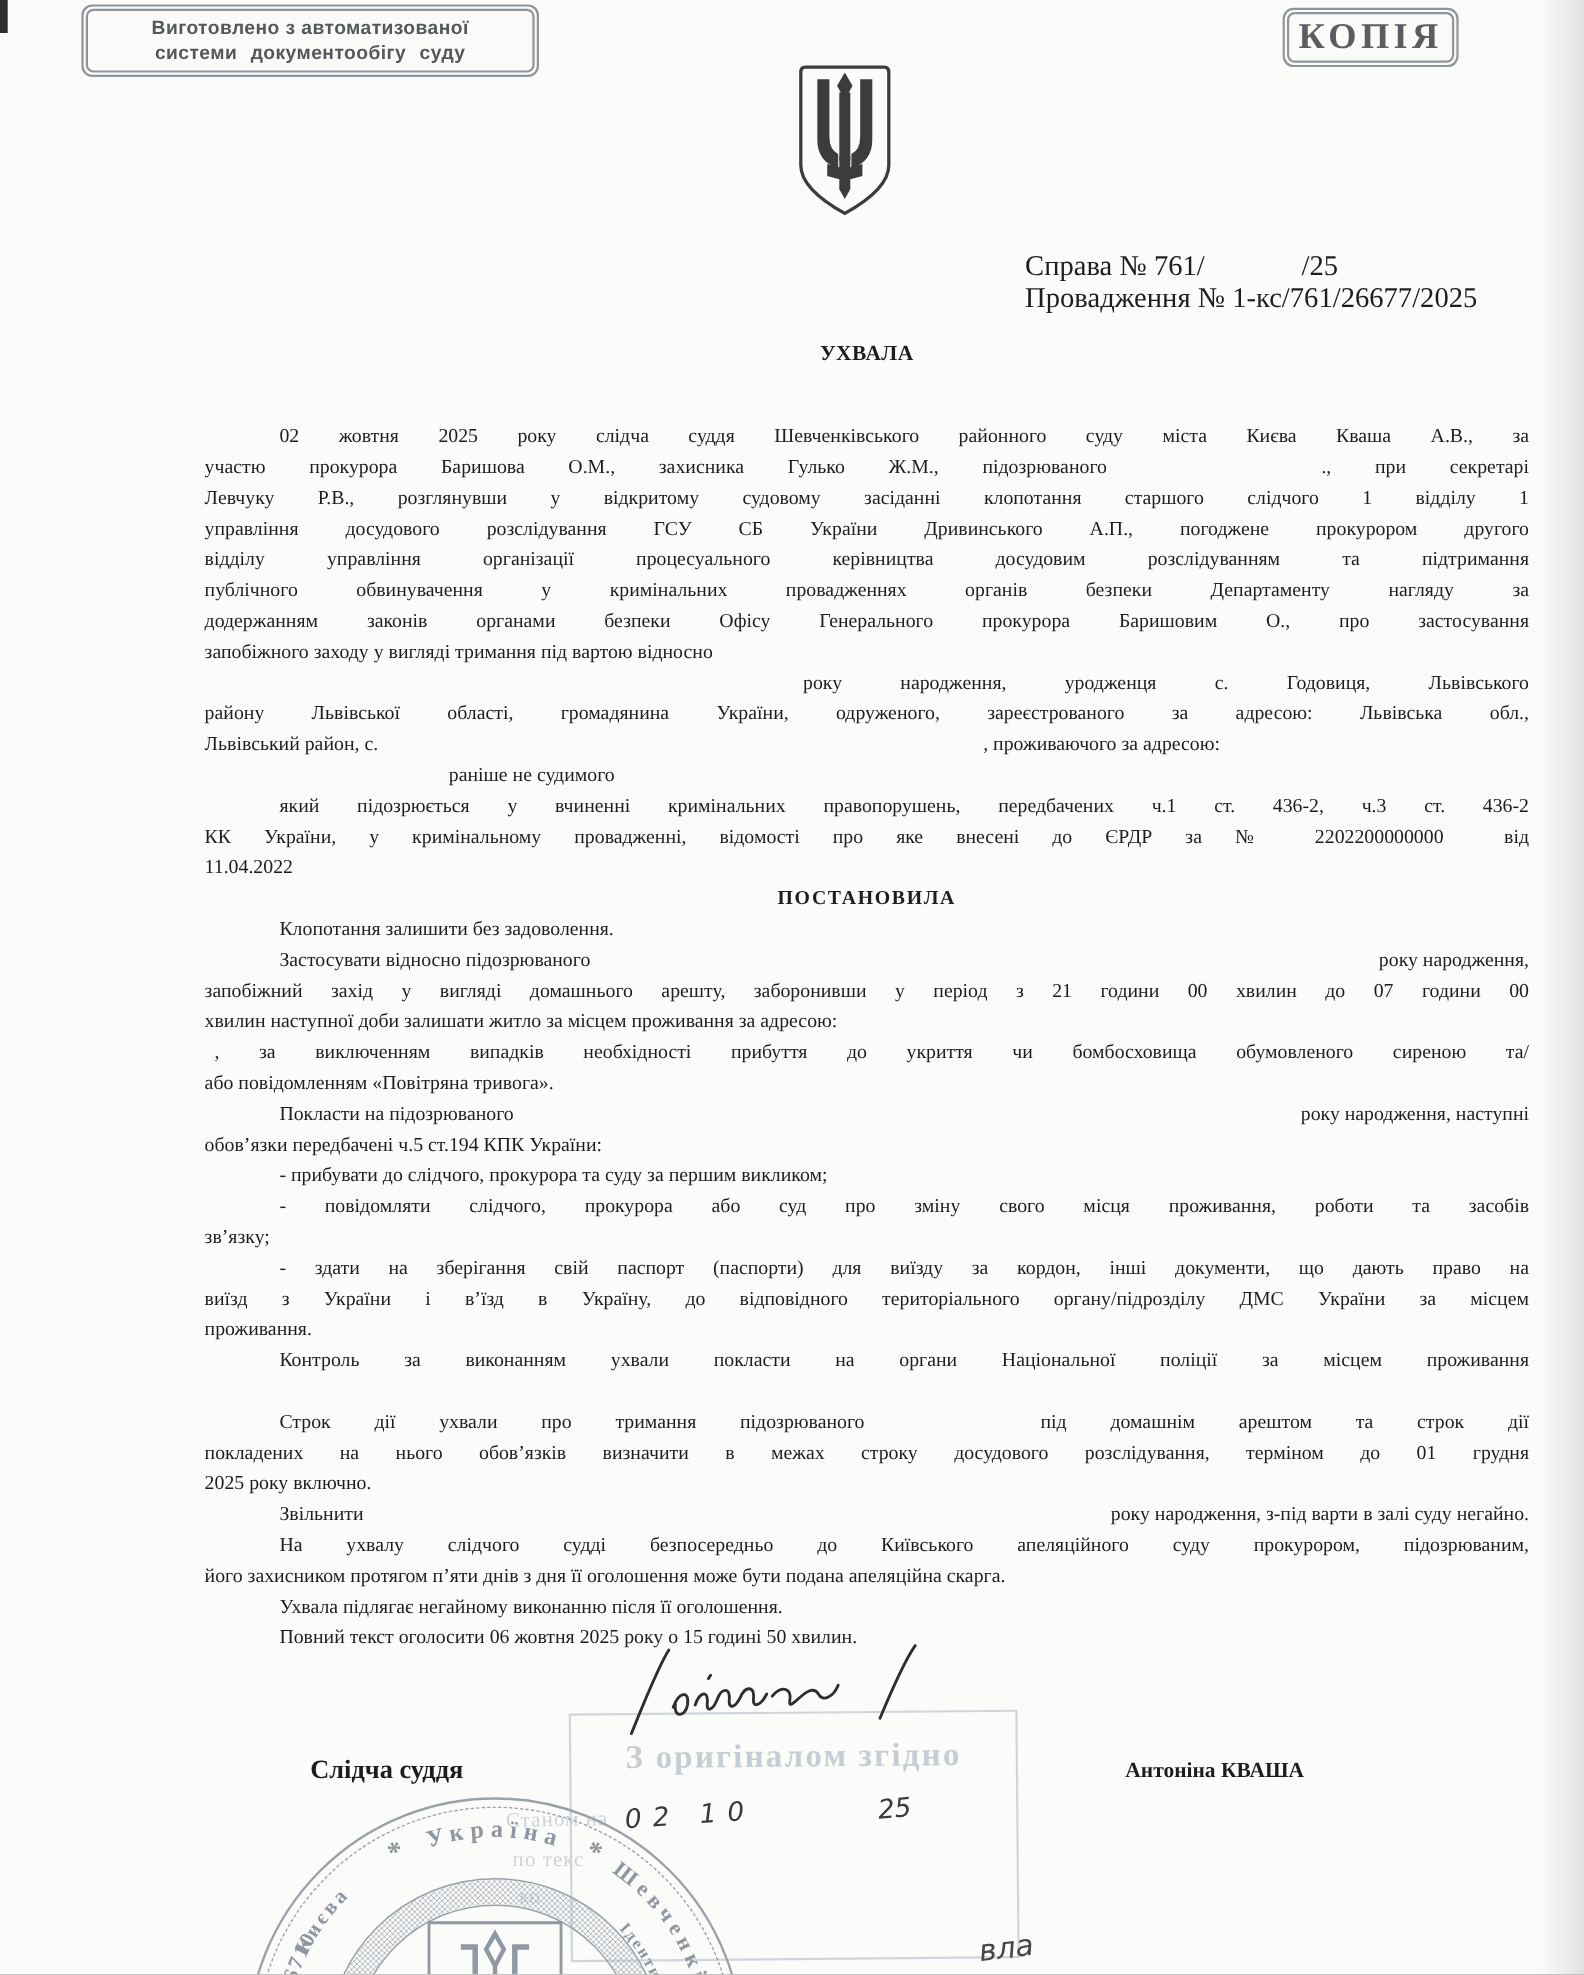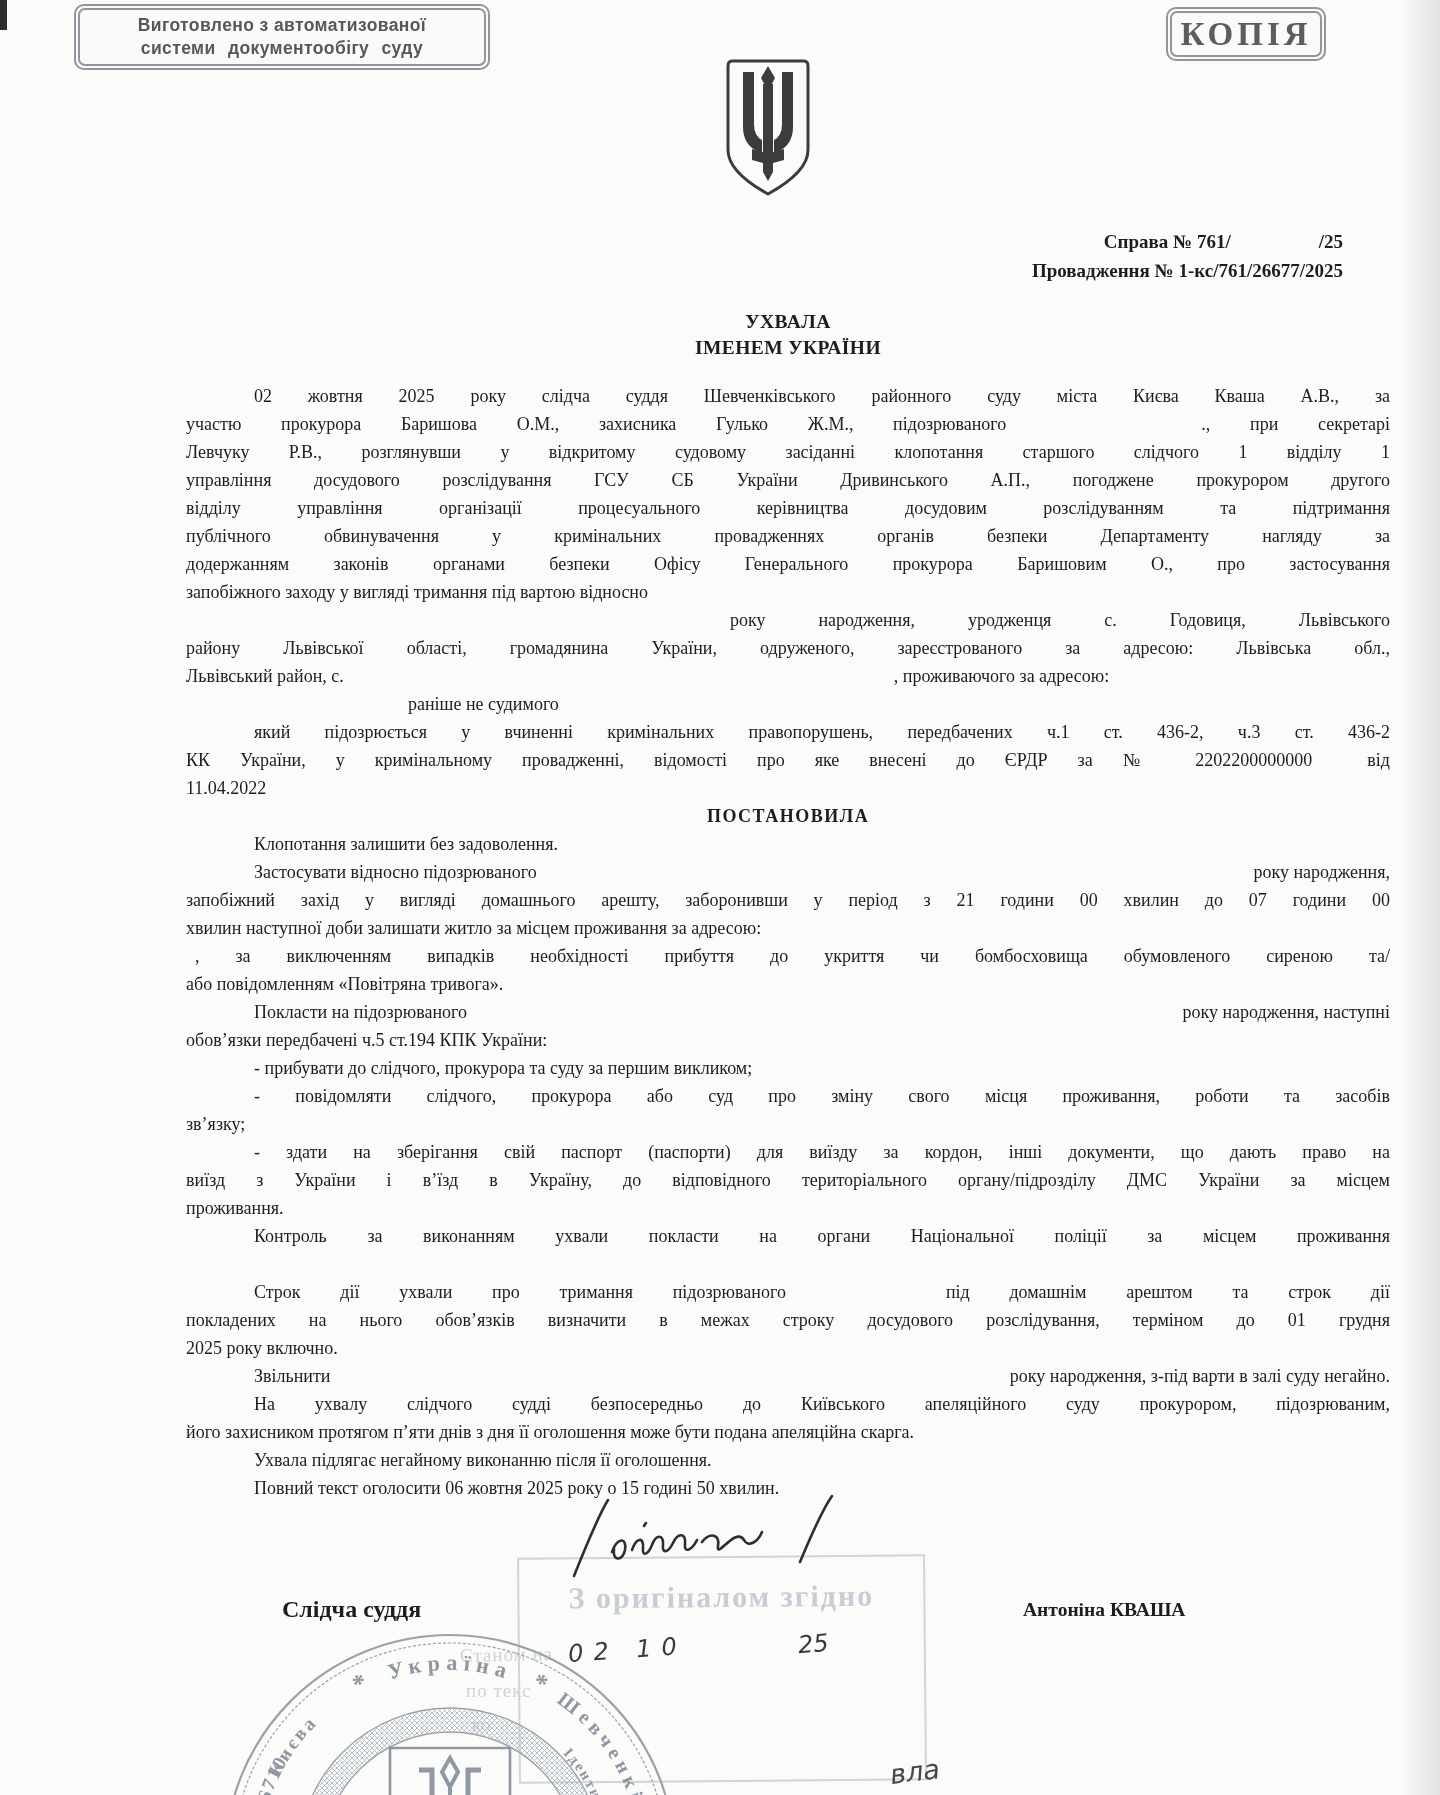--- a/index.html
+++ b/index.html
@@ -20,22 +20,22 @@
     font-family:"Liberation Sans", sans-serif; font-weight:bold; color:#54585c; }
   #made-stamp { left:74px; top:4px; width:416px; }
   #made-stamp .in { font-size:17.5px; line-height:23px; padding:4px 6px; letter-spacing:.4px; }
   #made-stamp .w { word-spacing:7px; }
   #copy-stamp { left:1166px; top:7px; width:160px; }
   #copy-stamp .in { font-family:"Liberation Serif", serif; font-size:33px; line-height:42px;
     letter-spacing:4px; color:#5a5e63; }
 
   #arms { position:absolute; left:722px; top:58px; }
 
-  #caseinfo { position:absolute; top:227px; right:97px; text-align:right;
-    font-weight:bold; font-size:19px; line-height:29px; }
+  #caseinfo { position:absolute; top:227px; right:97px; 
+    font-weight:normal; font-size:26px; line-height:29px; }
   .sp { display:inline-block; height:1px; }
 
   #title { position:absolute; left:186px; top:309px; width:1204px; text-align:center;
     font-weight:bold; font-size:19.5px; line-height:26px; letter-spacing:.4px; }
 
   #bodytext { position:absolute; left:186px; top:382px; width:1204px;
     font-size:18px; line-height:28px; }
   .ln { height:28px; }
   .j { text-align:justify; text-align-last:justify; }
   .fx { display:flex; justify-content:space-between; }
@@ -91,21 +91,20 @@
     </g>
   </svg>
 
   <div id="caseinfo">
     <div><span>Справа № 761/</span><span class="sp" style="width:88px"></span><span>/25</span></div>
     <div>Провадження № 1-кс/761/26677/2025</div>
   </div>
 
   <div id="title">
     <div>УХВАЛА</div>
-    <div>ІМЕНЕМ УКРАЇНИ</div>
   </div>
 
   <div id="bodytext">
     <div class="ln j i"><span class="b">02 жовтня 2025 року</span> <span>слідча суддя Шевченківського районного суду міста Києва Кваша А.В., за</span></div>
     <div class="ln j"><span>участю прокурора Баришова О.М., захисника Гулько Ж.М., підозрюваного</span><span class="sp" style="width:195px"></span><span>., при секретарі</span></div>
     <div class="ln j">Левчуку Р.В., розглянувши у відкритому судовому засіданні клопотання старшого слідчого 1 відділу 1</div>
     <div class="ln j">управління досудового розслідування ГСУ СБ України Дривинського А.П., погоджене прокурором другого</div>
     <div class="ln j">відділу управління організації процесуального керівництва досудовим розслідуванням та підтримання</div>
     <div class="ln j">публічного обвинувачення у кримінальних провадженнях органів безпеки Департаменту нагляду за</div>
     <div class="ln j">додержанням законів органами безпеки Офісу Генерального прокурора Баришовим О., про застосування</div>

